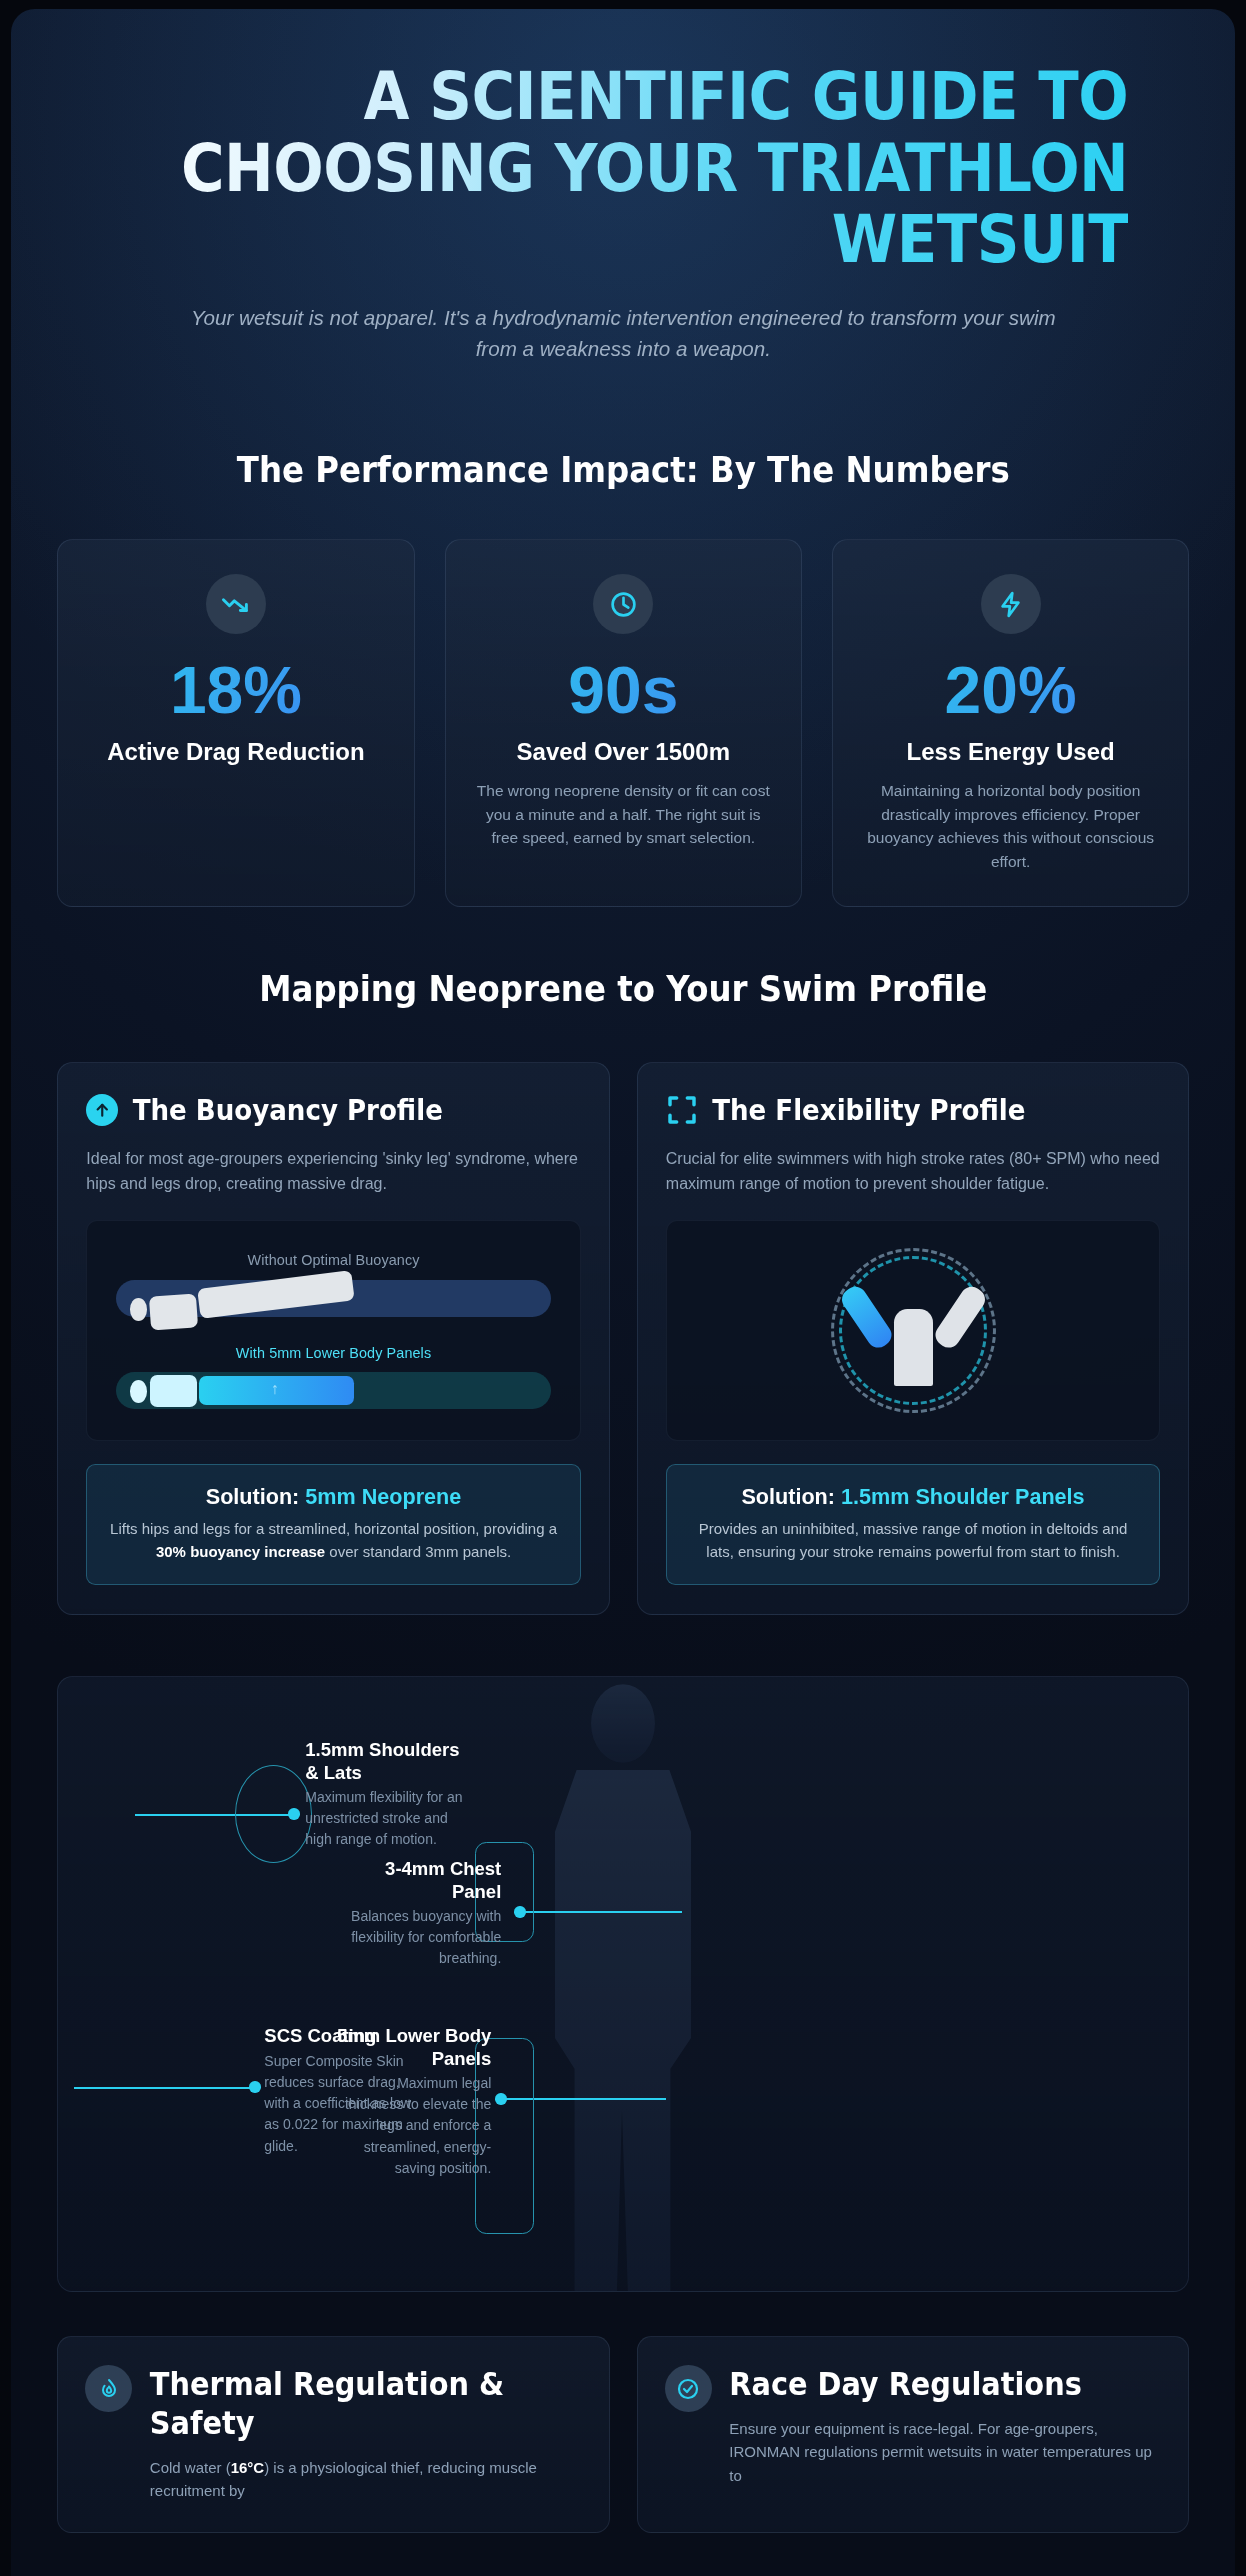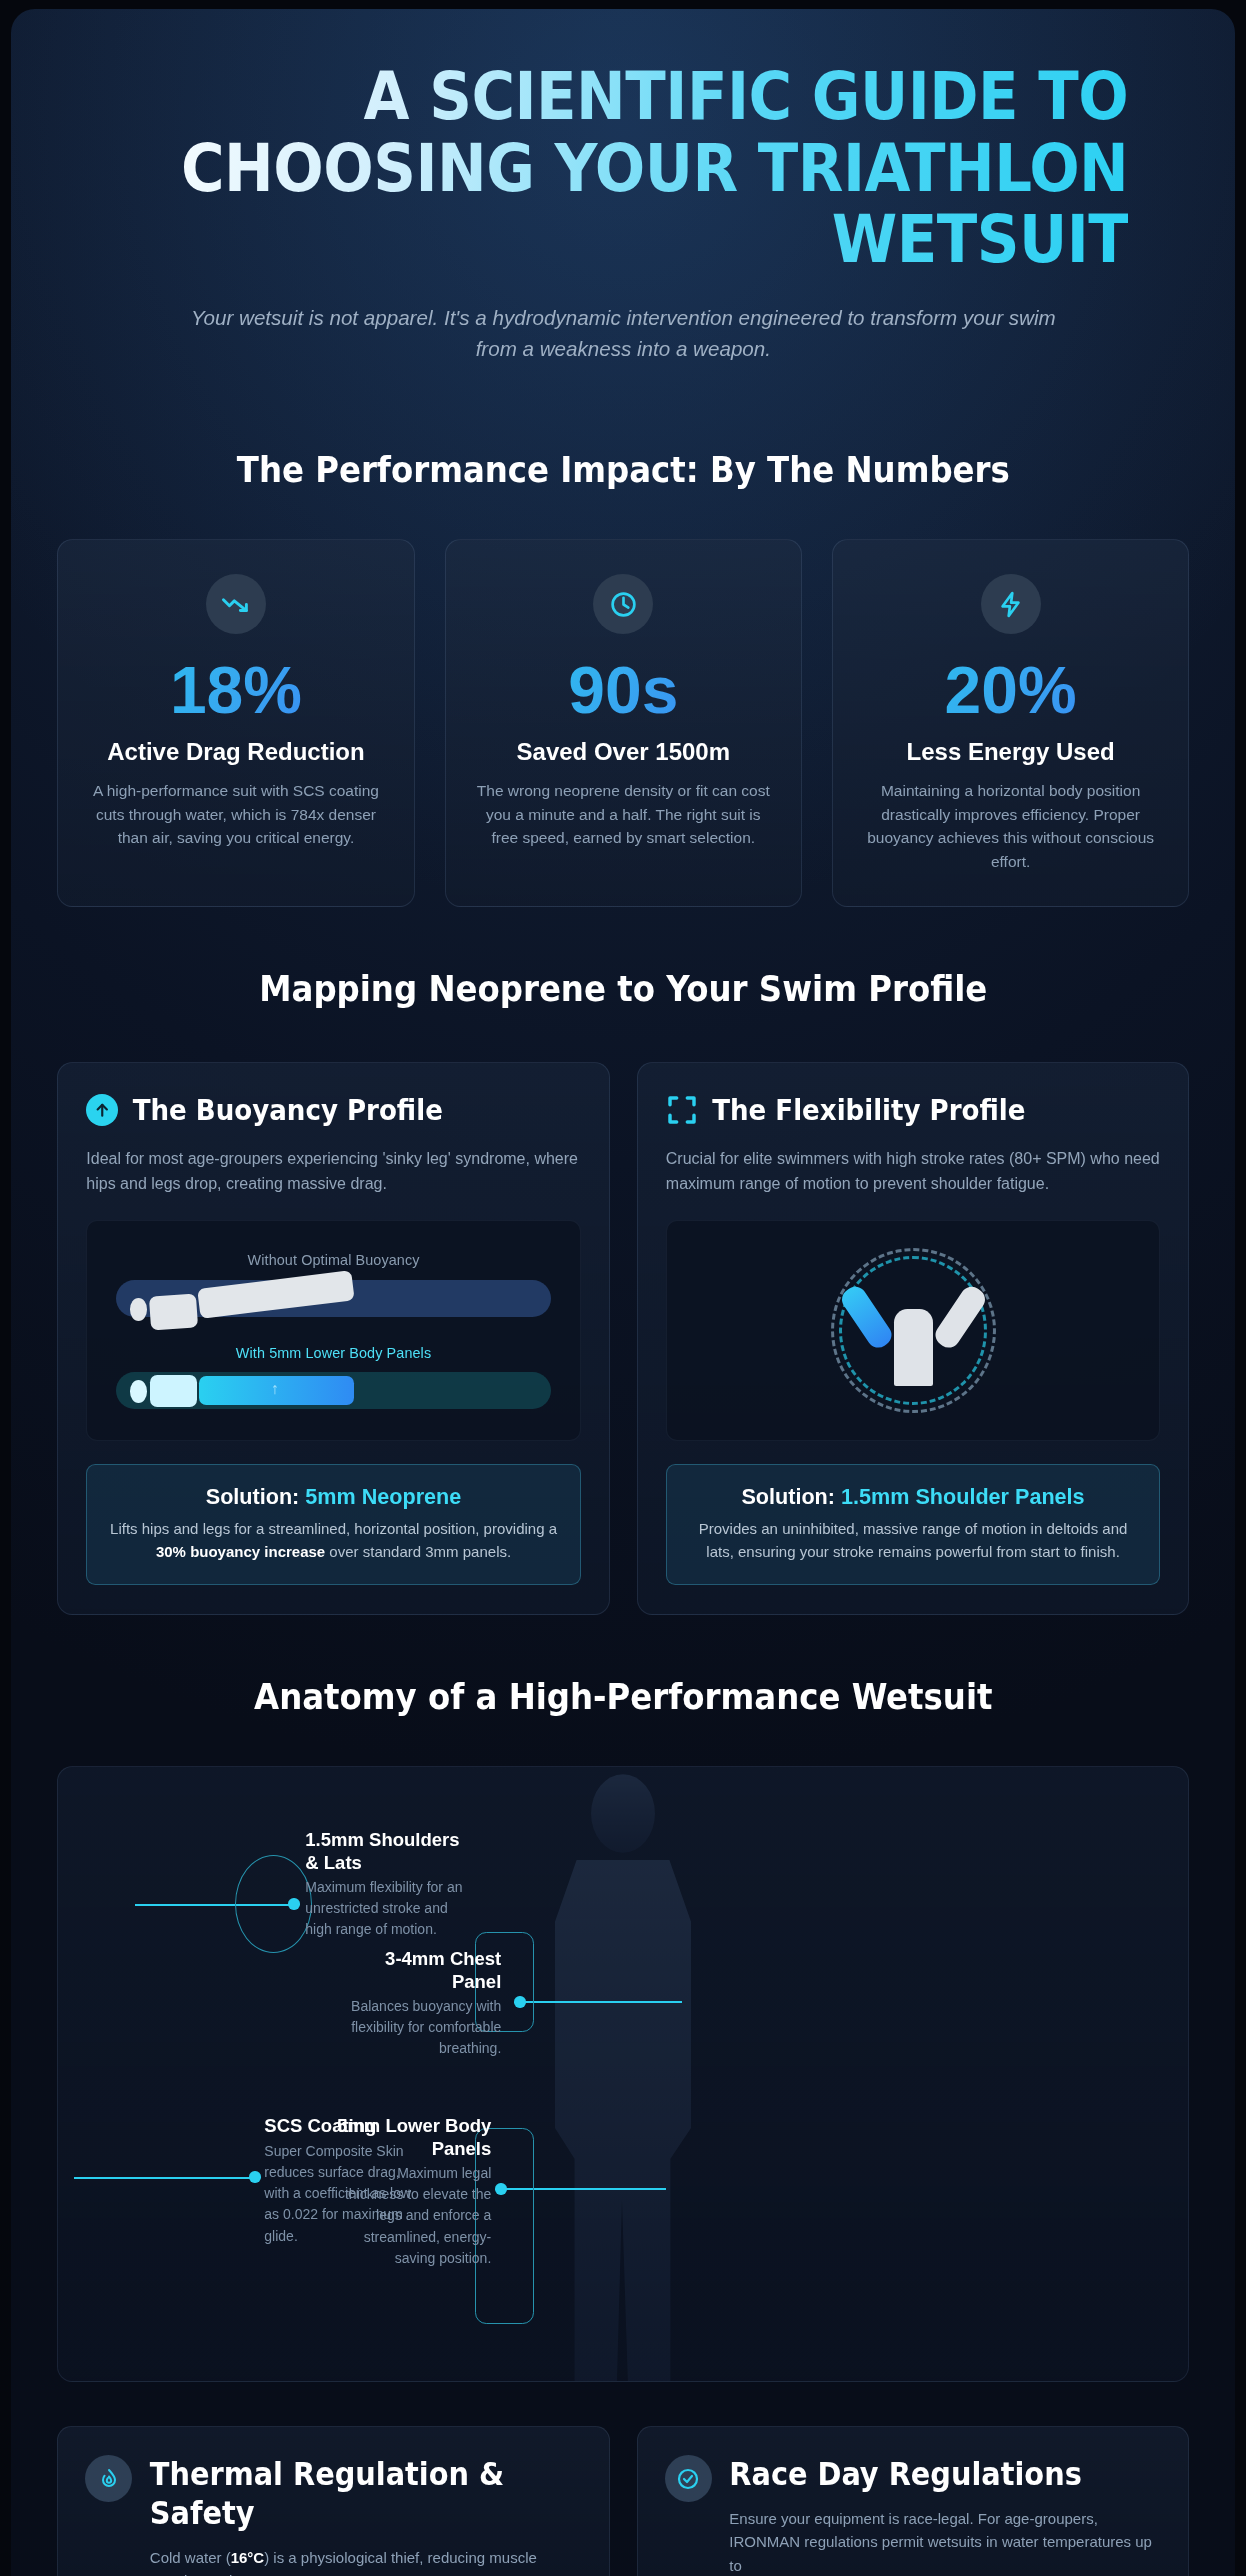--- a/index.html
+++ b/index.html
@@ -315,21 +315,20 @@
 
           <div class="stat-card">
             <div class="stat-ic">
               <svg viewBox="0 0 24 24" fill="none" stroke="#2ad0f0" stroke-width="2.4" stroke-linecap="round" stroke-linejoin="round">
                 <polyline points="2,8 7,13 11,9 21,17"></polyline>
                 <polyline points="16,17 21,17 21,12"></polyline>
               </svg>
             </div>
             <div class="stat-val">18%</div>
             <div class="stat-lbl">Active Drag Reduction</div>
-            <div class="stat-desc">A high-performance suit with SCS coating cuts through water, which is 784x denser than air, saving you critical energy.</div>
           </div>
 
           <div class="stat-card">
             <div class="stat-ic">
               <svg viewBox="0 0 24 24" fill="none" stroke="#2ad0f0" stroke-width="2.2" stroke-linecap="round" stroke-linejoin="round">
                 <circle cx="12" cy="12" r="9"></circle>
                 <polyline points="12,6.5 12,12 16,14.5"></polyline>
               </svg>
             </div>
             <div class="stat-val">90s</div>
@@ -416,21 +415,20 @@
             <div class="solution">
               <h4><span>Solution: </span><em>1.5mm Shoulder Panels</em></h4>
               <p>Provides an uninhibited, massive range of motion in deltoids and lats, ensuring your stroke remains powerful from start to finish.</p>
             </div>
           </div>
 
         </div>
       </div>
 
       <div style="margin-top:61px;">
-        <div class="sec-title">Anatomy of a High-Performance Wetsuit</div>
         <div class="anatomy">
 
           <svg class="suit" viewBox="0 0 520 1350">
             <defs>
               <linearGradient id="sg" x1="0" y1="0" x2="0" y2="1">
                 <stop offset="0%" stop-color="#2b3c57" stop-opacity="0.95"></stop>
                 <stop offset="100%" stop-color="#18243c" stop-opacity="0.7"></stop>
               </linearGradient>
             </defs>
             <ellipse cx="260" cy="90" rx="62" ry="76" fill="url(#sg)"></ellipse>

